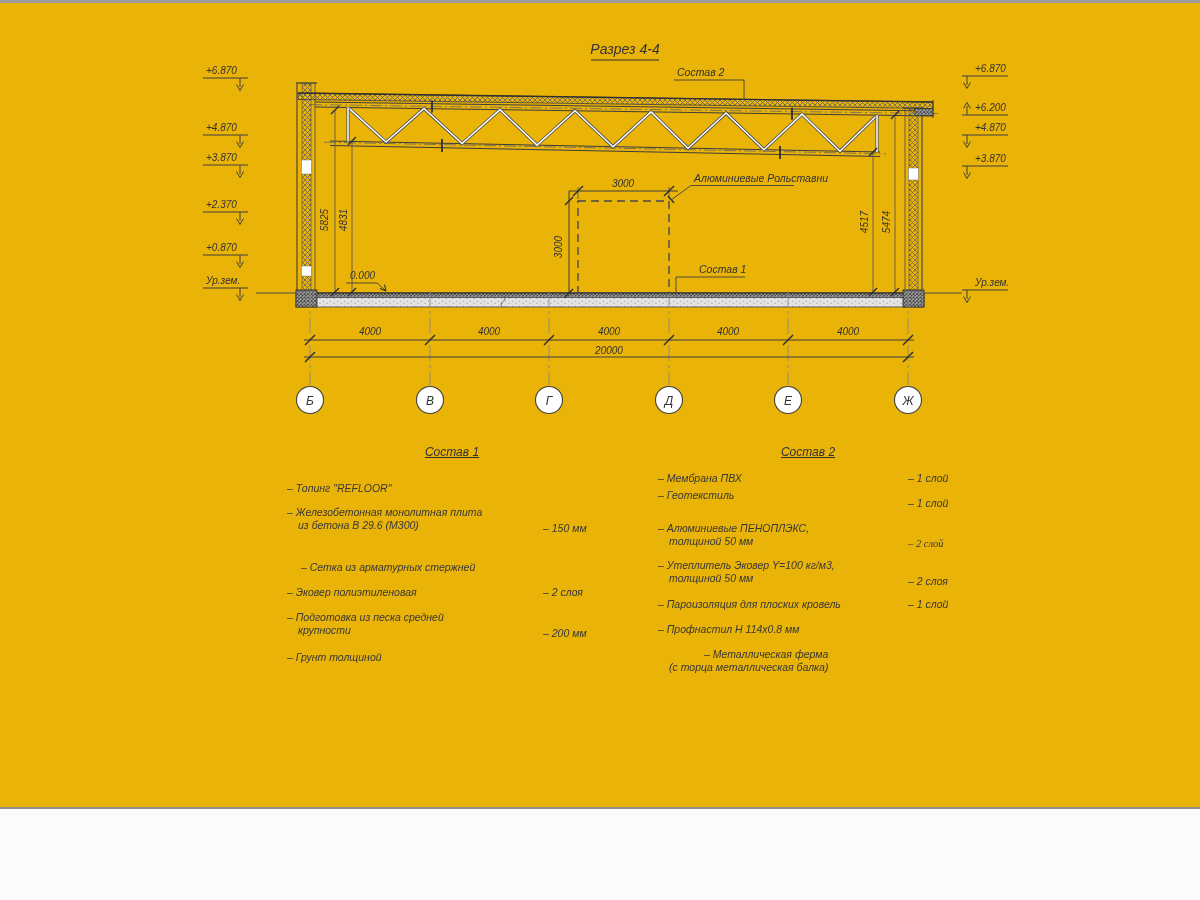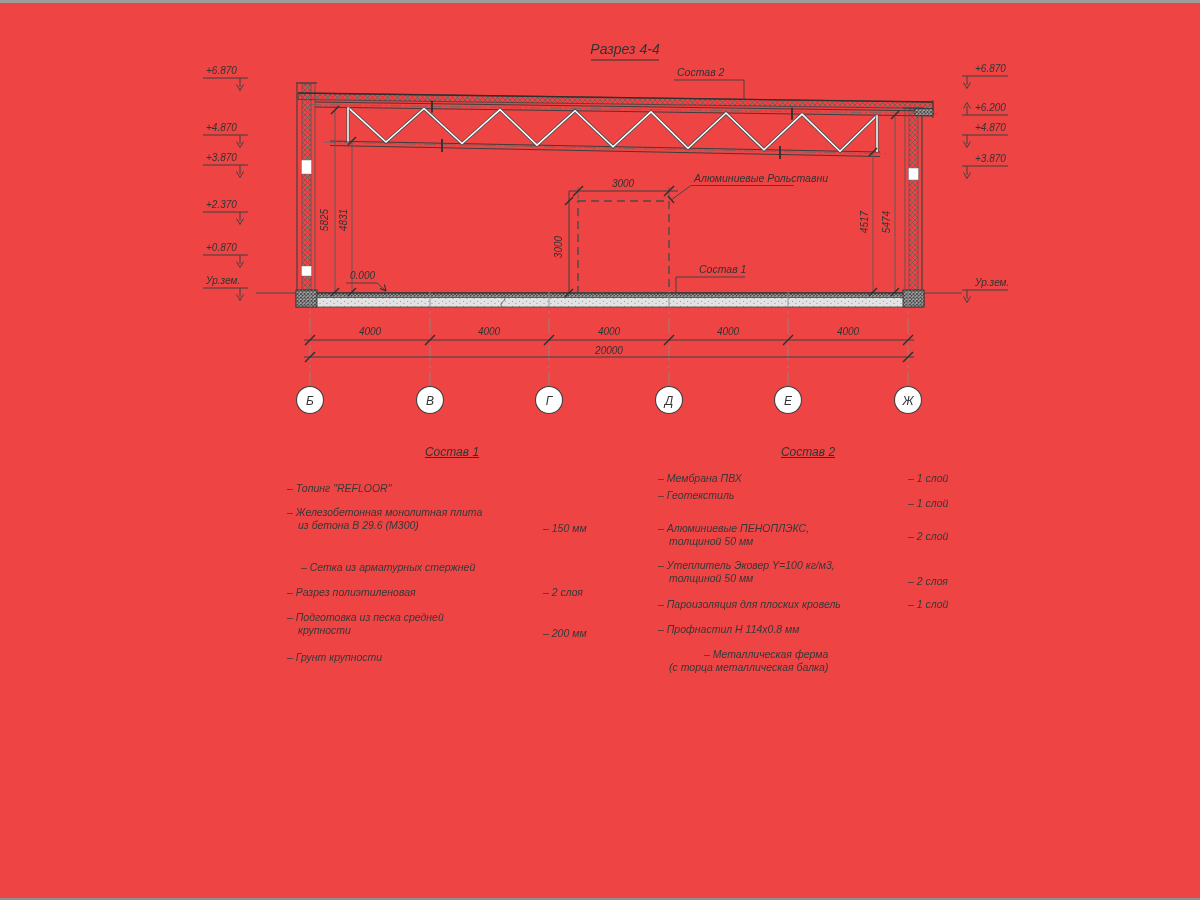--- a/index.html
+++ b/index.html
@@ -1,16 +1,16 @@
 <!DOCTYPE html>
 <html><head>
 <meta charset="utf-8">
 <style>
   html,body{margin:0;padding:0;background:#fbfbfb;}
-  .page{position:relative;width:1200px;height:900px;background:#ef4444;overflow:hidden;
+  .page{position:relative;width:1200px;height:809px;background:#eab308;overflow:hidden;
         font-family:"Liberation Sans",sans-serif;}
   .edge-top{position:absolute;left:0;top:0;width:100%;height:3px;background:#9c9c9c;}
   .edge-bottom{position:absolute;left:0;bottom:0;width:100%;height:2px;background:#8f8f8f;}
   svg.dwg{position:absolute;left:0;top:0;}
   svg text{font-family:"Liberation Sans",sans-serif;font-style:italic;fill:#333;}
   .tt{font-size:14px;}
   .dim{font-size:10px;}
   .lbl{font-size:10.5px;}
   .ax{font-size:12px;}
   .mlist{position:absolute;color:#383838;font:italic 10.5px/12.5px "Liberation Sans",sans-serif;white-space:nowrap;}
@@ -226,36 +226,36 @@
       <text class="dim" x="975" y="162">+3.870</text>
       <text class="dim" x="975" y="286">Ур.зем.</text>
     </g>
   </svg>
 
   <div class="mtitle" style="left:452px;top:445px;">Состав 1</div>
   <div class="mlist" style="left:287px;top:462px;width:330px;height:230px;">
     <div class="item" style="top:20px;"><span>– Топинг "REFLOOR"</span></div>
     <div class="item" style="top:44px;"><span>– Железобетонная  монолитная плита</span><div class="l2">из бетона В 29.6 (М300)</div></div>
     <div class="item" style="top:99px;margin-left:14px;"><span>– Сетка из арматурных стержней</span></div>
-    <div class="item" style="top:124px;"><span>– Разрез полиэтиленовая</span></div>
+    <div class="item" style="top:124px;"><span>– Эковер полиэтиленовая</span></div>
     <div class="item" style="top:149px;"><span>– Подготовка из песка средней</span><div class="l2">крупности</div></div>
-    <div class="item" style="top:189px;"><span>– Грунт крупности</span></div>
+    <div class="item" style="top:189px;"><span>– Грунт толщиной</span></div>
     <span class="val" style="left:256px;top:60px;">– 150 мм</span>
     <span class="val" style="left:256px;top:124px;">–  2 слоя</span>
     <span class="val" style="left:256px;top:165px;">– 200 мм</span>
   </div>
 
   <div class="mtitle" style="left:808px;top:445px;">Состав 2</div>
   <div class="mlist" style="left:658px;top:462px;width:310px;height:230px;">
     <div class="item" style="top:10px;"><span>– Мембрана ПВХ</span></div>
     <div class="item" style="top:27px;"><span>– Геотекстиль</span></div>
     <div class="item" style="top:60px;"><span>– Алюминиевые ПЕНОПЛЭКС,</span><div class="l2">толщиной 50 мм</div></div>
     <div class="item" style="top:97px;"><span>– Утеплитель Эковер Y=100 кг/м3,</span><div class="l2">толщиной 50 мм</div></div>
     <div class="item" style="top:136px;text-align:center;"><span>– Пароизоляция для плоских кровель</span></div>
     <div class="item" style="top:161px;"><span>– Профнастил Н 114х0.8 мм</span></div>
     <div class="item" style="top:186px;text-align:right;"><span>– Металлическая ферма</span><div class="l2">(с торца металлическая балка)</div></div>
     <span class="val" style="left:250px;top:10px;">– 1 слой</span>
     <span class="val" style="left:250px;top:35px;">– 1 слой</span>
-    <span class="val" style="left:250px;top:68px;">– 2 слой</span>
+    <span class="val" style="left:250px;top:76px;font-family:Liberation Serif, serif;">– 2 слой</span>
     <span class="val" style="left:250px;top:113px;">– 2 слоя</span>
     <span class="val" style="left:250px;top:136px;">– 1 слой</span>
   </div>
 </div>
 
 </body></html>

